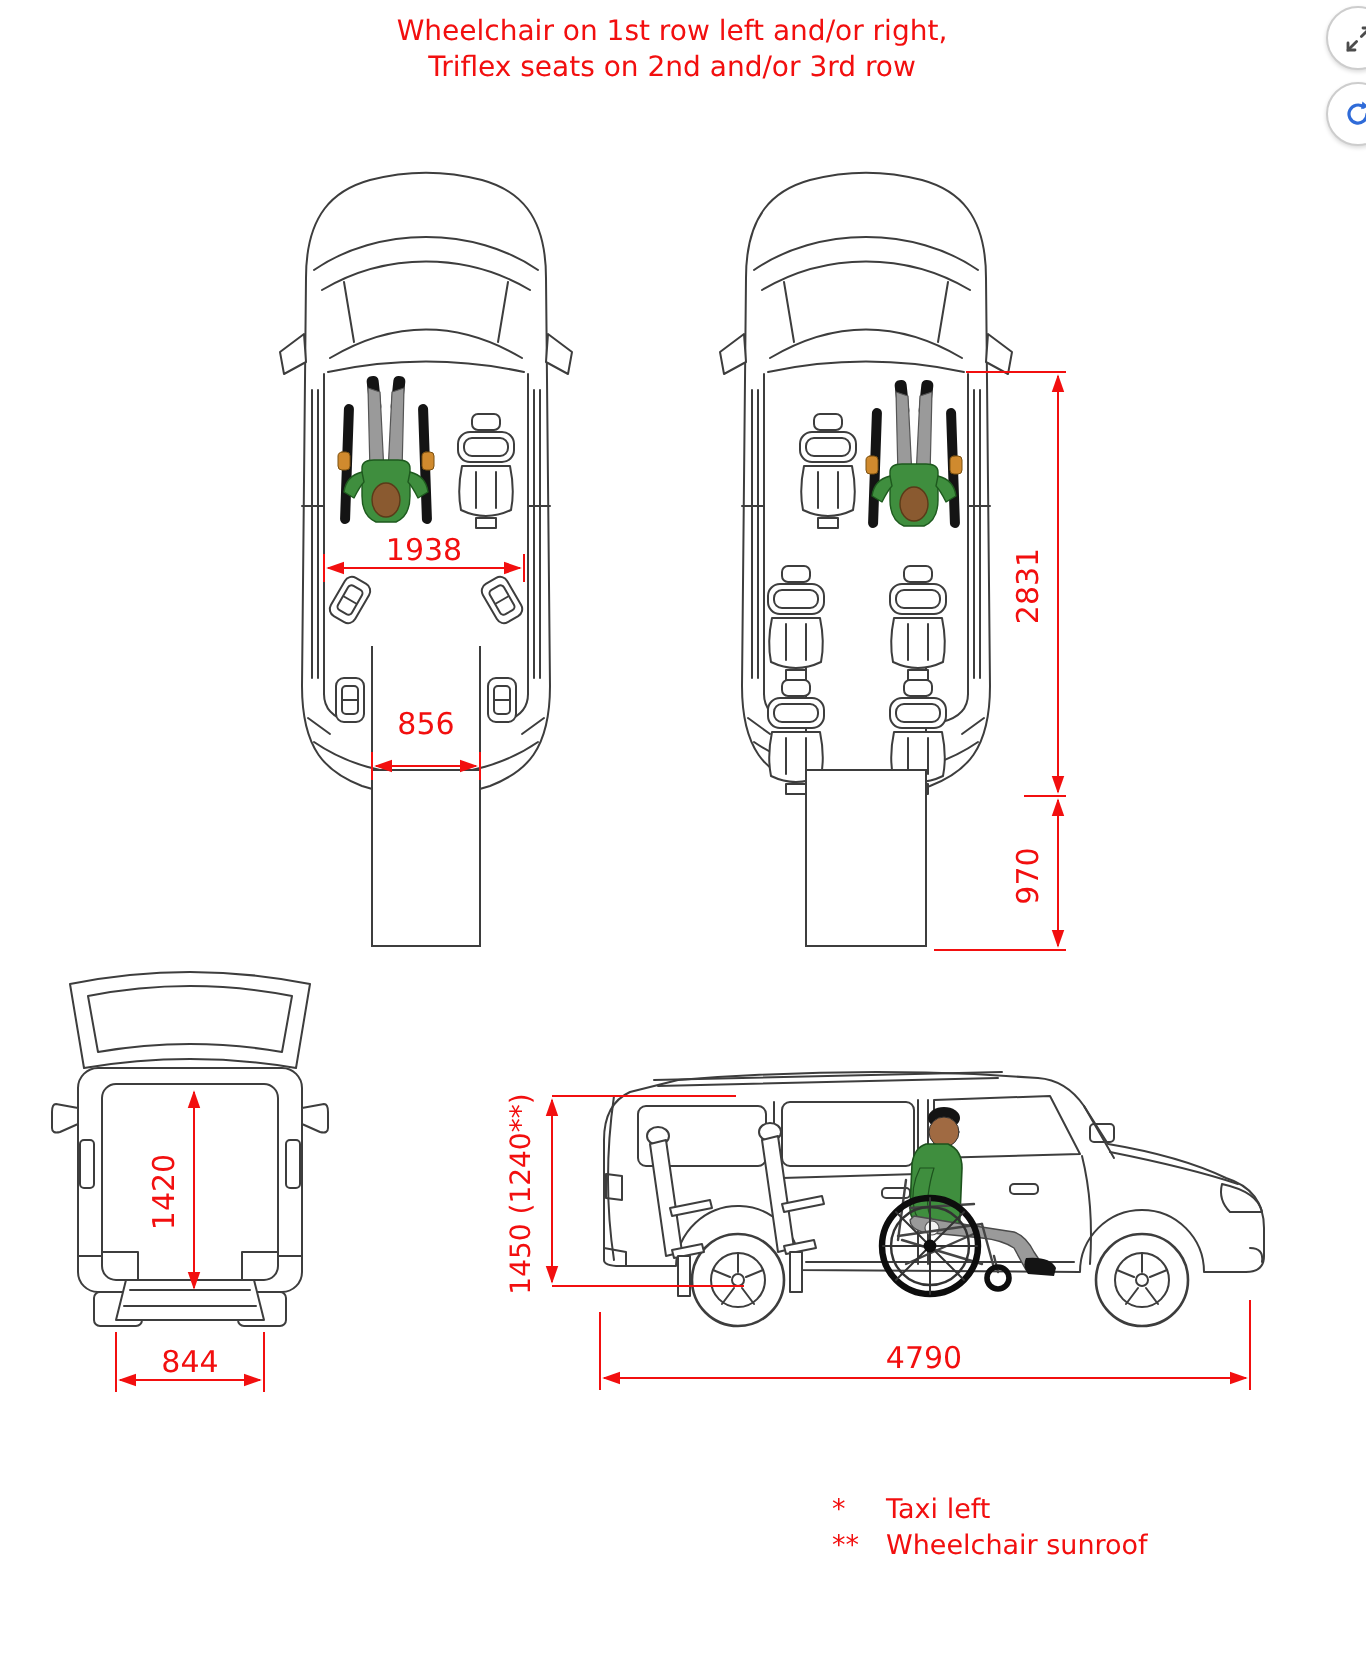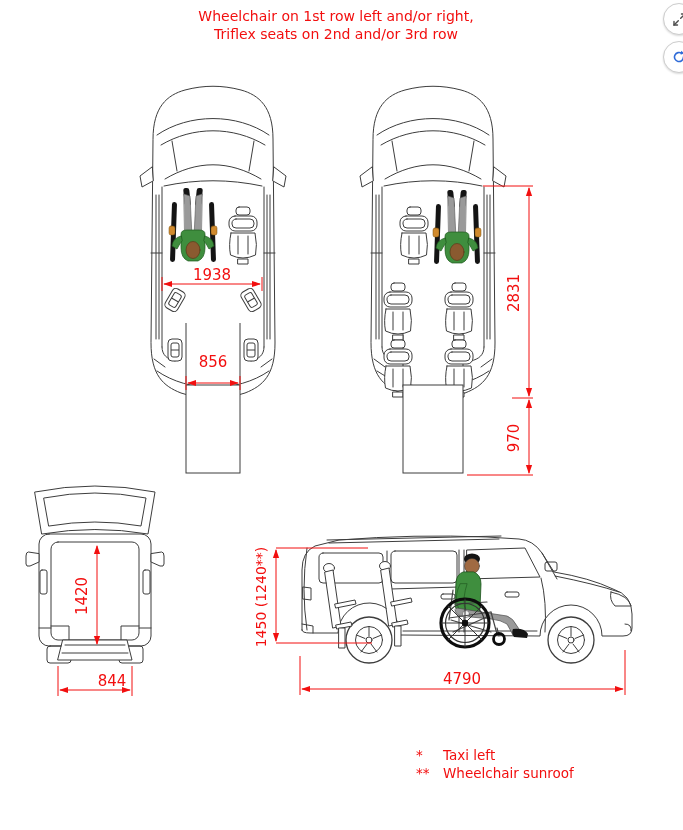--- a/index.html
+++ b/index.html
@@ -242,21 +242,21 @@
       <path d="M300,656 L300,695 M625,650 L625,695"></path>
       <line x1="302" y1="689" x2="623" y2="689" marker-start="url(#ar)" marker-end="url(#ar)"></line>
     </g>
   </svg>
 
   <div class="dim" style="left:177px;top:266px;width:70px;">1938</div>
   <div class="dim" style="left:178px;top:353px;width:70px;">856</div>
   <div class="dim vdim" style="left:474px;top:284px;width:80px;">2831</div>
   <div class="dim vdim" style="left:476px;top:429px;width:76px;">970</div>
   <div class="dim vdim" style="left:42px;top:587px;width:80px;">1420</div>
-  <div class="dim" style="left:77px;top:672px;width:70px;">844</div>
+  <div class="dim" style="left:60px;top:672px;width:70px;">844</div>
   <div class="dim vdim small" style="left:193px;top:589px;width:136px;">1450 (1240**)</div>
   <div class="dim" style="left:427px;top:670px;width:70px;text-align:center;">4790</div>
 
   <div class="footnotes">
     <div class="fnrow">
       <span class="mk">*</span>
       <span>Taxi left</span>
     </div>
     <div class="fnrow">
       <span class="mk">**</span>

